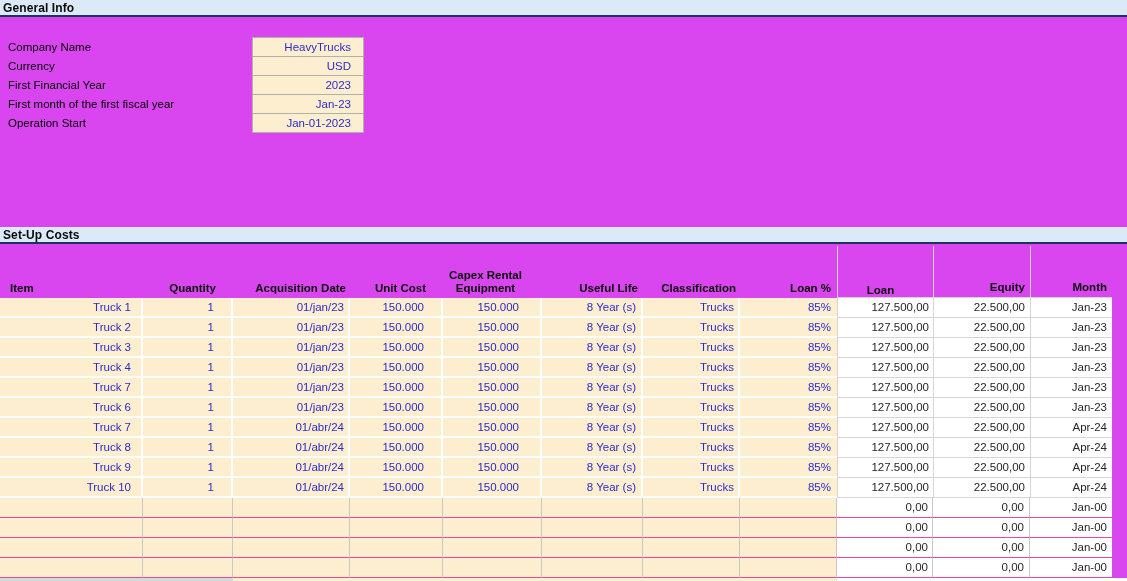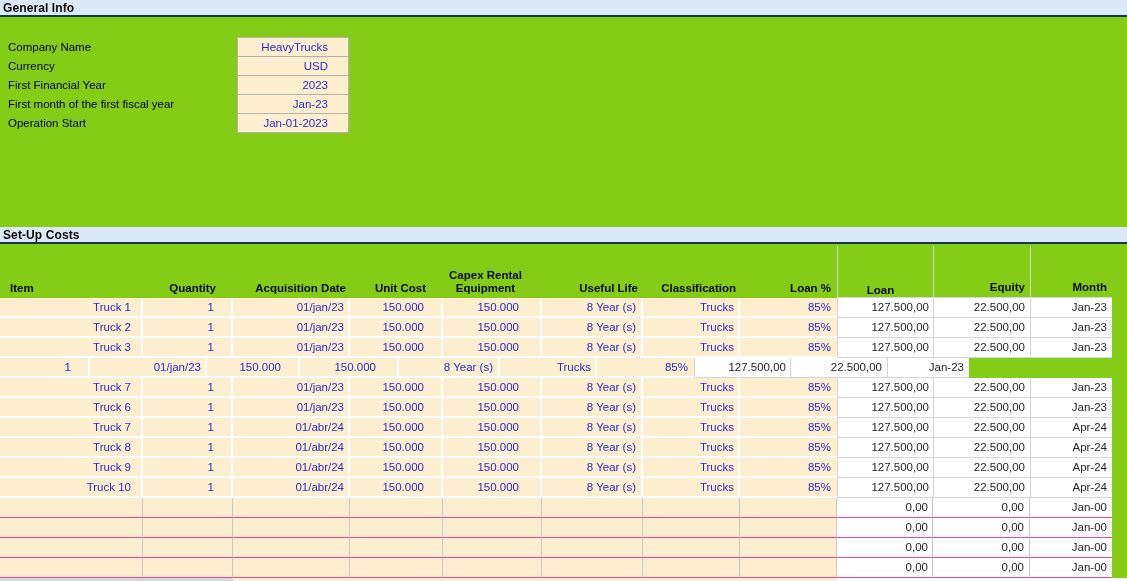--- a/index.html
+++ b/index.html
@@ -1,34 +1,34 @@
 <!DOCTYPE html>
 <html><head>
 <meta charset="utf-8">
 <style>
   html,body{margin:0;padding:0;background:#fff;}
   .sheet{
-    position:relative;width:1127px;height:581px;overflow:hidden;background:#84cc16;
+    position:relative;width:1127px;height:581px;overflow:hidden;background:#d946ef;
     font-family:"Liberation Sans",sans-serif;font-size:11.5px;color:#000;
   }
   
   .section-bar{
     position:absolute;left:0;width:1127px;height:17px;box-sizing:border-box;
     background:#DCE9F7;border-bottom:2px solid #17365D;
     display:flex;align-items:center;padding-left:3px;
     font-weight:bold;font-size:12px;color:#0A0A0A;letter-spacing:.1px;
   }
   .green-tab{position:absolute;left:113px;top:0;width:11px;height:3px;background:#1E7145;}
   
   .gi-row{position:absolute;left:0;width:600px;height:20px;display:flex;align-items:center;}
   .gi-label{position:absolute;left:8px;white-space:nowrap;}
   .gi-cell{
-    position:absolute;left:237px;width:112px;height:20px;box-sizing:border-box;
+    position:absolute;left:252px;width:112px;height:20px;box-sizing:border-box;
     background:#FCEECE;border:1px solid #B3B0AC;color:#2B2BCC;
-    text-align:right;padding-right:20px;line-height:18px;white-space:nowrap;
+    text-align:right;padding-right:12px;line-height:18px;white-space:nowrap;
   }
   
   .table{position:absolute;top:246px;left:0;width:1127px;}
   .thead{display:flex;height:52px;}
   .th{
     display:flex;align-items:flex-end;justify-content:flex-end;
     font-weight:bold;box-sizing:border-box;padding-bottom:3px;
     white-space:normal;line-height:13px;color:#0A0A0A;
   }
   .trow{display:flex;height:20px;}
@@ -155,20 +155,21 @@
           <div class="td c3">150.000</div>
           <div class="td c4">150.000</div>
           <div class="td c5">8 Year (s)</div>
           <div class="td c6">Trucks</div>
           <div class="td c7">85%</div>
           <div class="td c8">127.500,00</div>
           <div class="td c9">22.500,00</div>
           <div class="td c10">Jan-23</div>
         </div>
         <div class="trow r-data">
+          <div class="td c0">Truck 4</div>
           <div class="td c1">1</div>
           <div class="td c2">01/jan/23</div>
           <div class="td c3">150.000</div>
           <div class="td c4">150.000</div>
           <div class="td c5">8 Year (s)</div>
           <div class="td c6">Trucks</div>
           <div class="td c7">85%</div>
           <div class="td c8">127.500,00</div>
           <div class="td c9">22.500,00</div>
           <div class="td c10">Jan-23</div>

